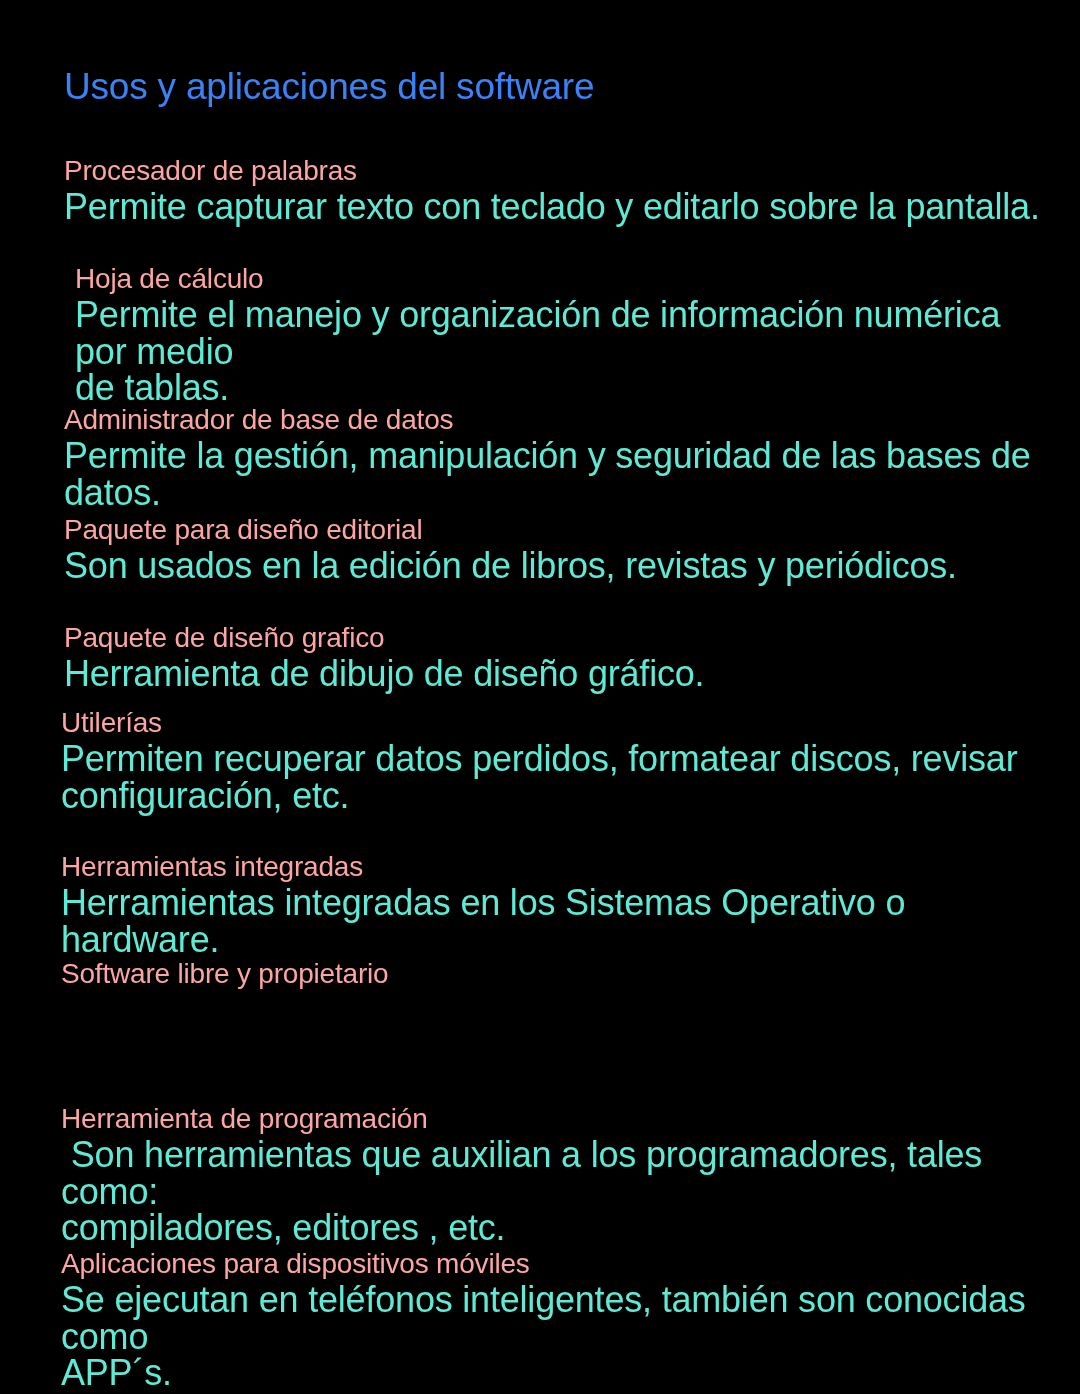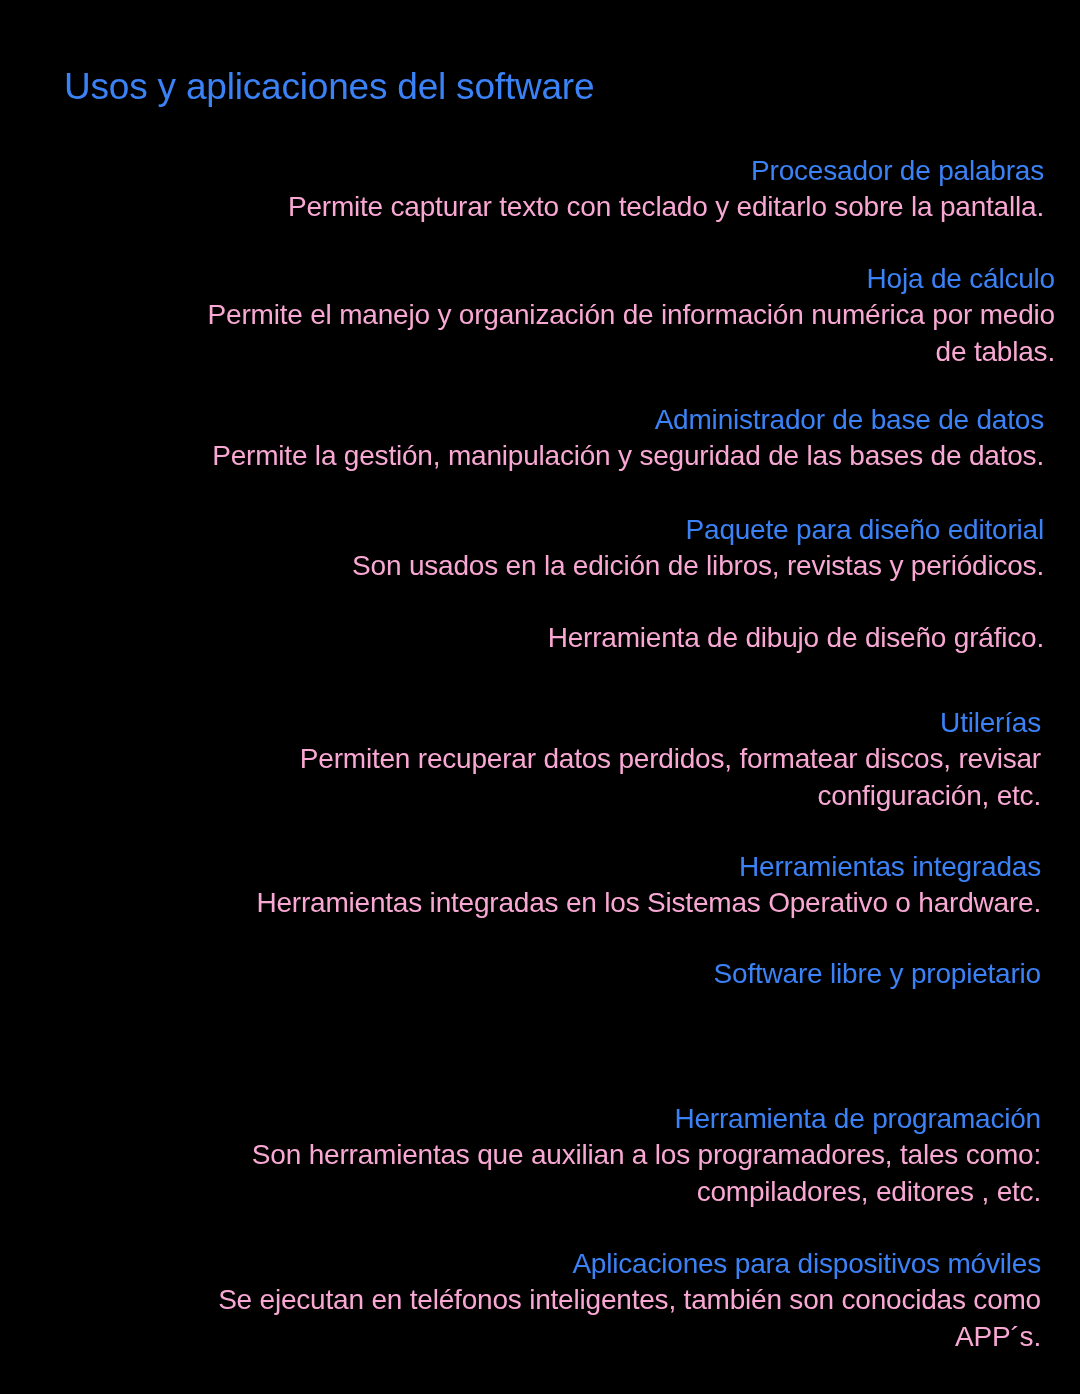--- a/index.html
+++ b/index.html
@@ -23,32 +23,30 @@
       white-space: nowrap;
       letter-spacing: -0.2px;
     }
     .item {
       position: absolute;
       width: 980px;
     }
     .item-heading {
       font-size: 28px;
       line-height: 36px;
-      color: #3b82f6;
+      color: #fca5a5;
       white-space: nowrap;
       letter-spacing: -0.2px;
-      text-align: right;
     }
     .item-desc {
-      font-size: 28px;
+      font-size: 36px;
       line-height: 36.5px;
-      color: #f9a8d4;
+      color: #5eead4;
       letter-spacing: -0.2px;
       white-space: pre-wrap;
-      text-align: right;
     }
   </style>
 </head>
 <body>
 
 <div>
   <div class="title">Usos y aplicaciones del software</div>
 
   <div class="item" style="left:64px; top:153px;">
     <div class="item-heading">Procesador de palabras</div>
@@ -65,20 +63,21 @@
     <div class="item-heading">Administrador de base de datos</div>
     <div class="item-desc">Permite la gestión, manipulación y seguridad de las bases de datos.</div>
   </div>
 
   <div class="item" style="left:64px; top:512px;">
     <div class="item-heading">Paquete para diseño editorial</div>
     <div class="item-desc">Son usados en la edición de libros, revistas y periódicos.</div>
   </div>
 
   <div class="item" style="left:64px; top:620px;">
+    <div class="item-heading">Paquete de diseño grafico</div>
     <div class="item-desc">Herramienta de dibujo de diseño gráfico.</div>
   </div>
 
   <div class="item" style="left:61px; top:705px;">
     <div class="item-heading">Utilerías</div>
     <div class="item-desc">Permiten recuperar datos perdidos, formatear discos, revisar
 configuración, etc.</div>
   </div>
 
   <div class="item" style="left:61px; top:849px;">

